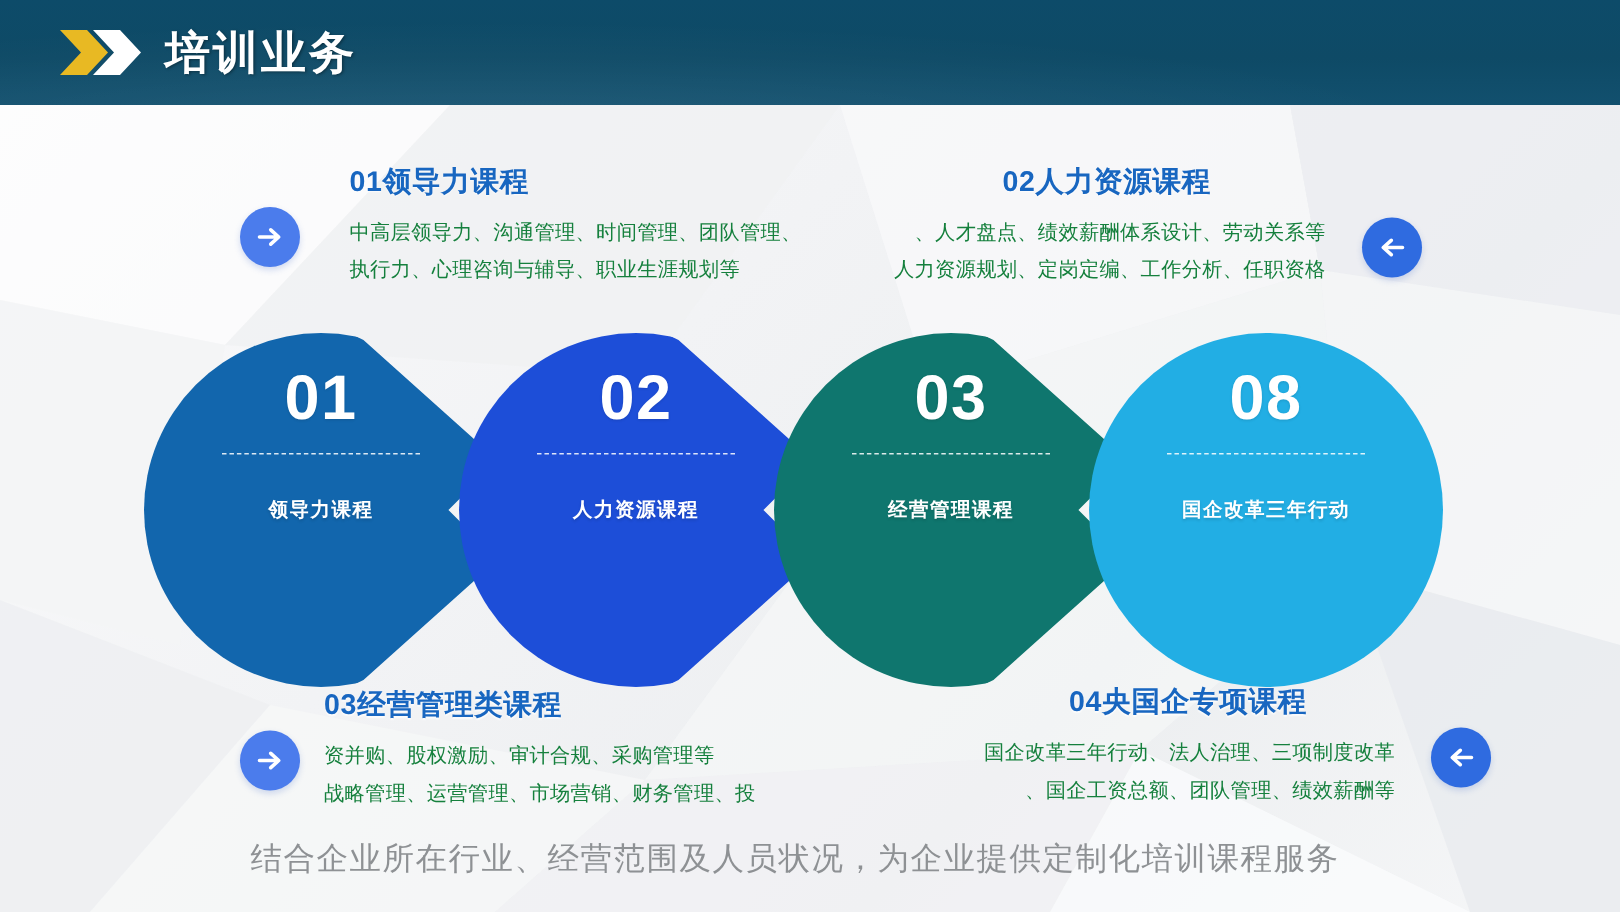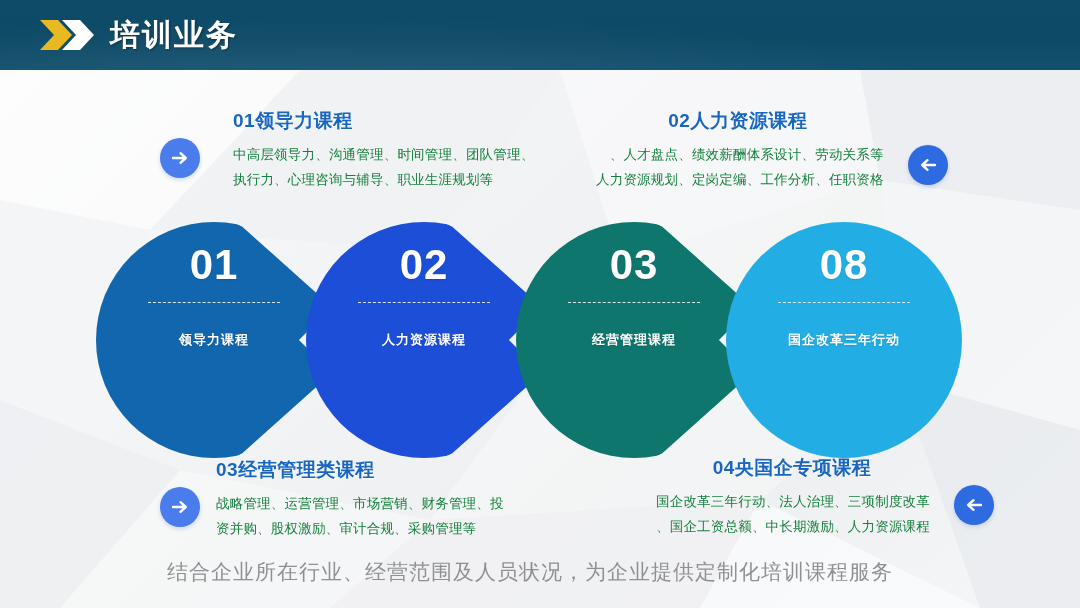--- a/index.html
+++ b/index.html
@@ -261,32 +261,32 @@
 
   <div class="callout" style="left:160px; top:457px;">
     <div class="arrow-badge" style="margin-top:30px; margin-right:16px;">
       <svg width="22" height="22" viewBox="0 0 22 22">
         <path d="M4 11 H16 M11.5 6.2 L16.8 11 L11.5 15.8" stroke="#ffffff" stroke-width="2.4" fill="none" stroke-linecap="round" stroke-linejoin="round"></path>
       </svg>
     </div>
     <div class="callout-text">
       <div class="co-title">03经营管理类课程</div>
       <div class="co-body">
+        <div>资并购、股权激励、审计合规、采购管理等</div>
         <div>战略管理、运营管理、市场营销、财务管理、投</div>
-        <div>资并购、股权激励、审计合规、采购管理等</div>
       </div>
     </div>
   </div>
 
   <div class="callout" style="left:608px; top:455px;margin-left:48px;">
     <div class="callout-text" style="text-align:right;">
       <div class="co-title" style="text-align:center; padding-right:2px;">04央国企专项课程</div>
       <div class="co-body">
         <div>国企改革三年行动、法人治理、三项制度改革</div>
-        <div>、国企工资总额、中长期激励、人力资源课程</div>
+        <div>、国企工资总额、团队管理、绩效薪酬等</div>
       </div>
     </div>
     <div class="arrow-badge strong" style="margin-top:30px; margin-left:24px;">
       <svg width="22" height="22" viewBox="0 0 22 22">
         <path d="M18 11 H6 M10.5 6.2 L5.2 11 L10.5 15.8" stroke="#ffffff" stroke-width="2.4" fill="none" stroke-linecap="round" stroke-linejoin="round"></path>
       </svg>
     </div>
   </div>
 
   <div class="footer">结合企业所在行业、经营范围及人员状况，为企业提供定制化培训课程服务</div>

